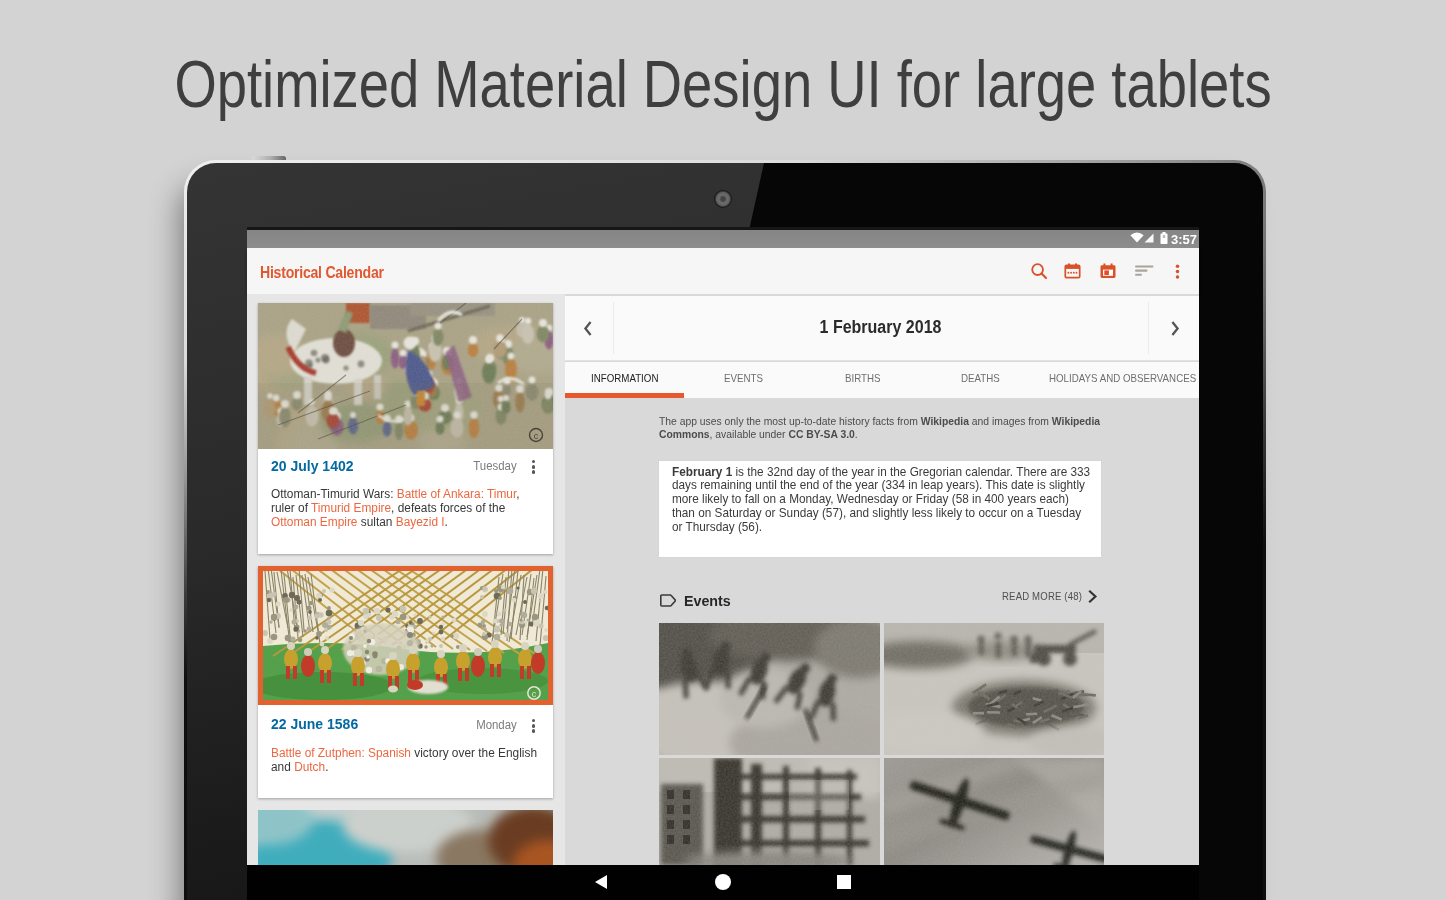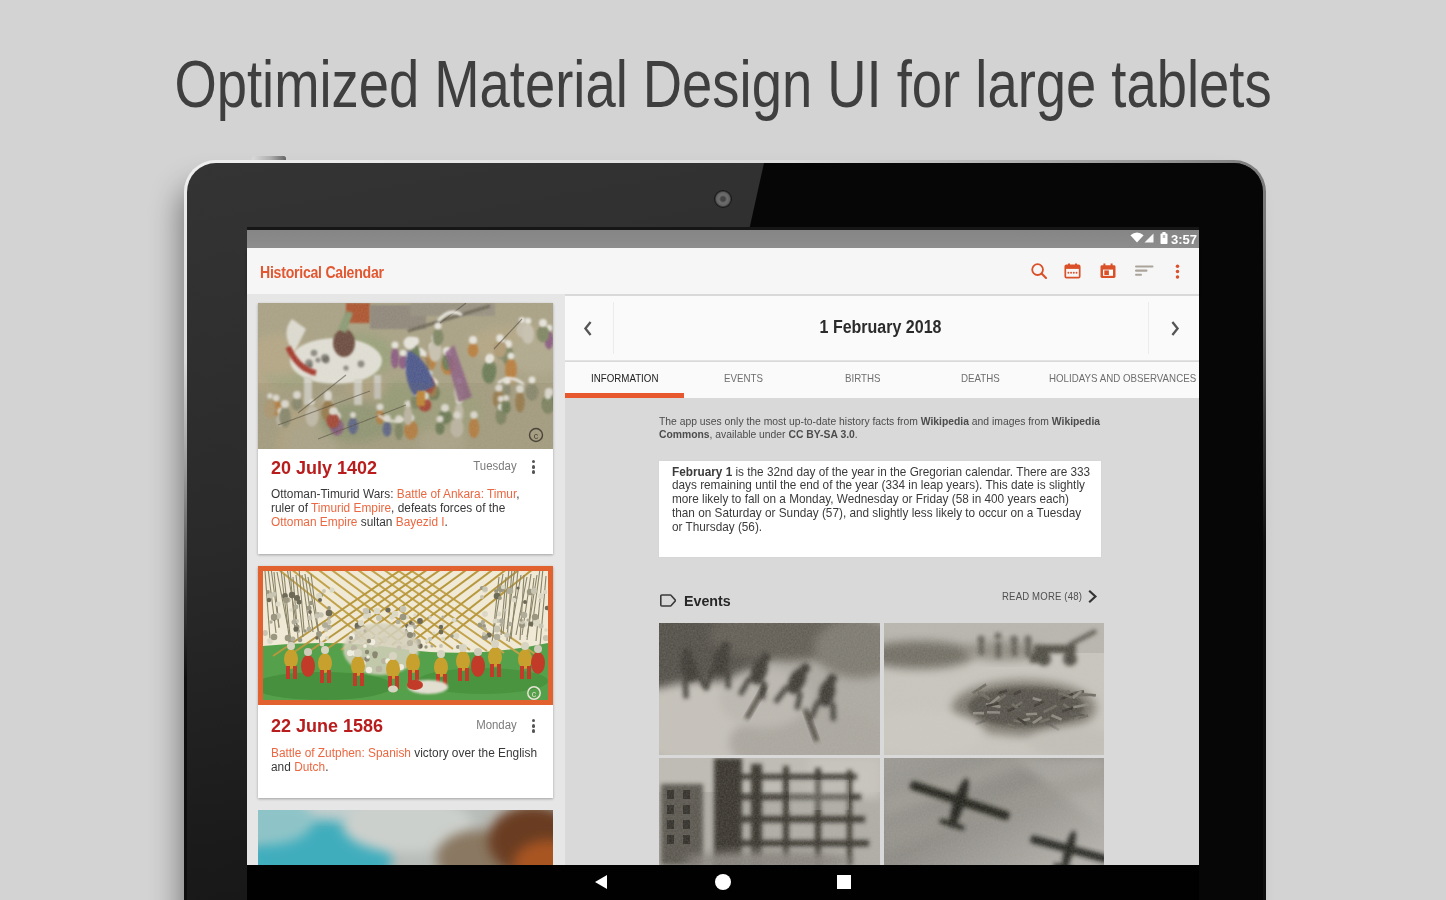--- a/index.html
+++ b/index.html
@@ -30,21 +30,21 @@
   .sbtime { position:absolute; left:1171px; top:232px; width:30px; font-size:13px; font-weight:700; color:#fff; letter-spacing:0; }
   .toolbar { position:absolute; left:247px; top:248px; width:952px; height:46px; background:#f6f6f6;
     box-shadow:0 1.5px 3px rgba(0,0,0,0.28); }
   .apptitle { position:absolute; left:260px; top:264.5px; font-size:16.6px; line-height:1; font-weight:700; color:#e25730;
     transform:scaleX(0.85); transform-origin:left center; white-space:nowrap; letter-spacing:-0.3px; }
   
   .leftpanel { position:absolute; left:247px; top:294px; width:318px; height:571px; background:#e6e6e6; }
   .rightpanel { position:absolute; left:565px; top:294px; width:634px; height:571px; background:#d9d9d9; }
   
   .card { position:absolute; left:258px; width:295px; background:#fff; box-shadow:0 1px 2.5px rgba(0,0,0,0.3); }
-  .cardtitle { position:absolute; font-size:18px; line-height:1; font-weight:700; color:#b91c1c; letter-spacing:0; white-space:nowrap;text-align:right; }
+  .cardtitle { position:absolute; font-size:14px; line-height:1; font-weight:700; color:#0369a1; letter-spacing:0; white-space:nowrap;text-align:right; }
   .cardday { position:absolute; font-size:12px; line-height:1; color:#7b7b7b; transform:scaleX(0.95); transform-origin:right center; white-space:nowrap; }
   .cardmenu { position:absolute; width:4px; }
   .cardmenu span { display:block; width:3.4px; height:3.4px; border-radius:50%; background:#555; margin-bottom:1.8px; }
   .cardbody { position:absolute; font-size:12.5px; line-height:14.3px; color:#383838; white-space:nowrap; transform:scaleX(0.95); transform-origin:left top; }
   .lk { color:#ec6740; }
   
   .datebar { position:absolute; left:565px; top:296px; width:634px; height:65px; background:#fafafa;
     border-bottom:1px solid #e2e2e2; }
   .datebar .vdiv { position:absolute; top:6px; width:1px; height:52px; background:#ececec; }
   .datetext { position:absolute; left:613px; top:319px; width:535px; text-align:center; line-height:1; font-size:17.5px; font-weight:700; color:#2b2b2b; transform:scaleX(0.915); }

